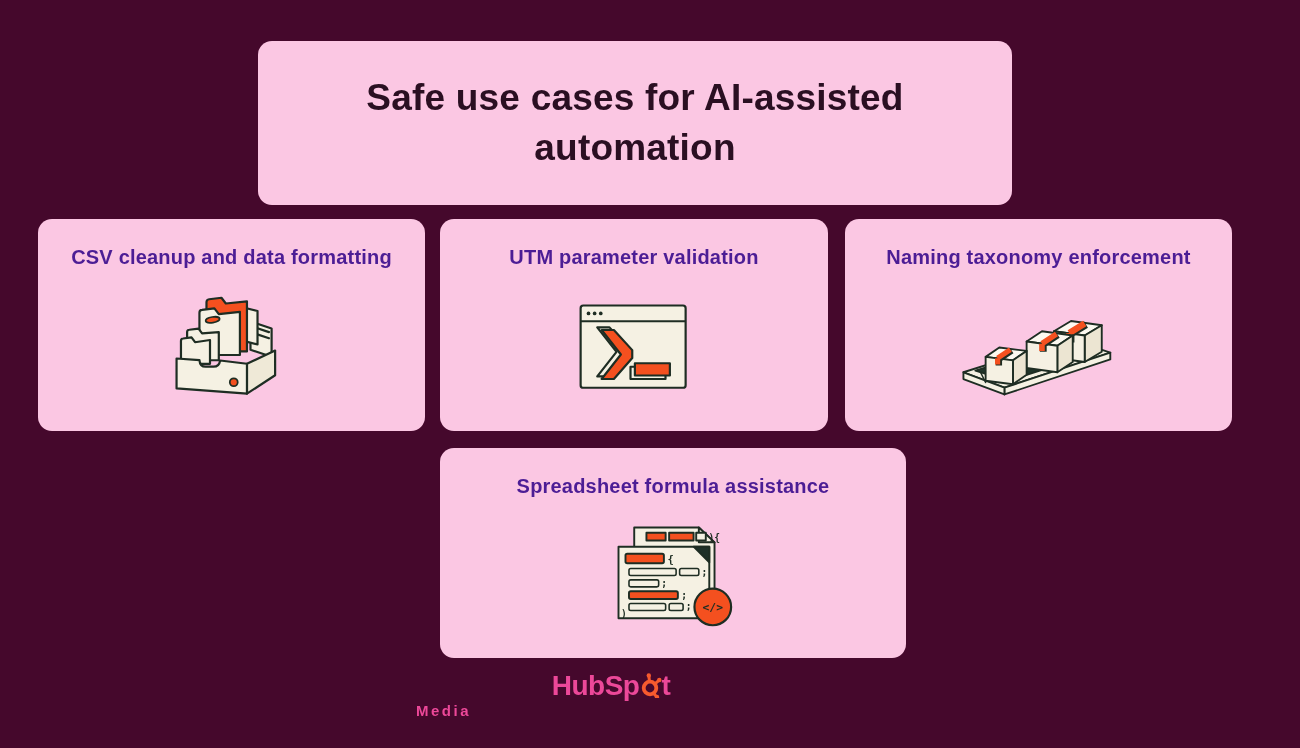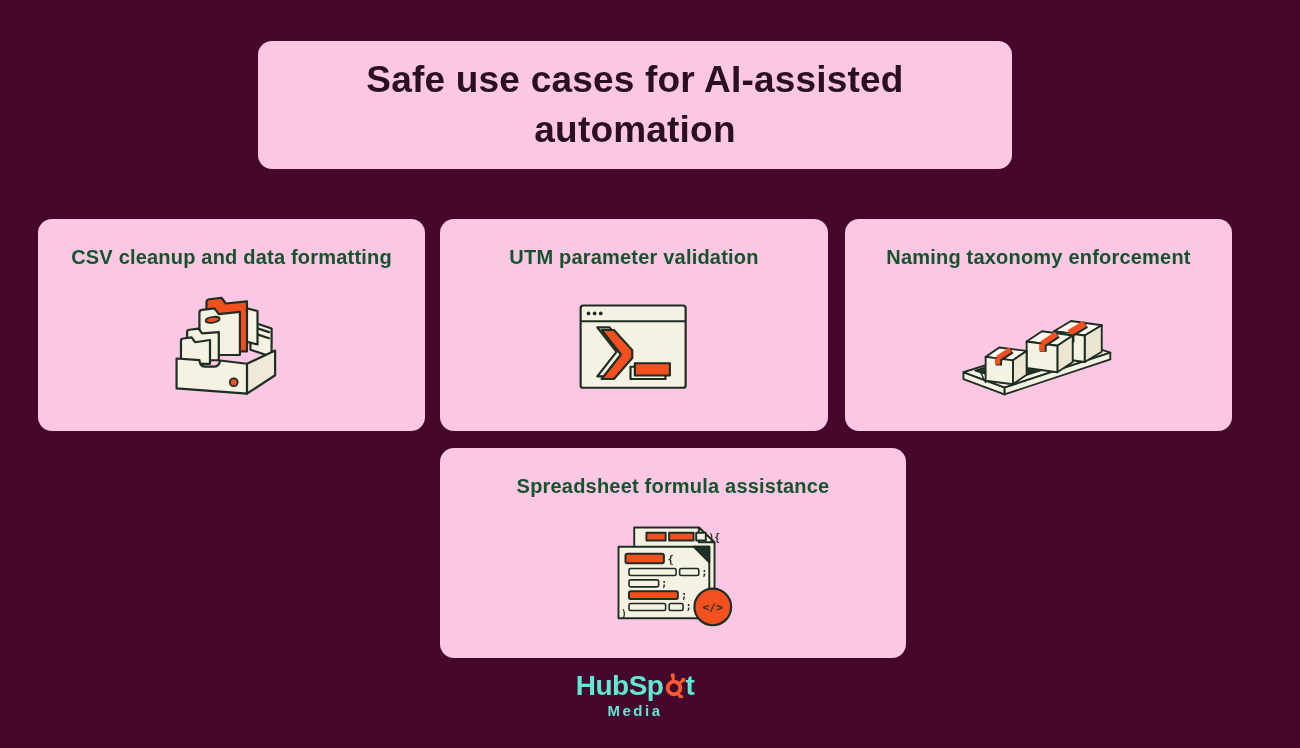--- a/index.html
+++ b/index.html
@@ -15,21 +15,21 @@
   }
 
   .panel {
     position: absolute;
     background: #fbc7e3;
     border-radius: 14px;
   }
 
   .title-card {
     left: 258px; top: 41px;
-    width: 754px; height: 128px;
+    width: 754px; height: 164px;
     display: flex; align-items: center; justify-content: center;
   }
   .title-card h1 {
     font-size: 37px;
     line-height: 50px;
     font-weight: bold;
     color: #2a0f22;
     text-align: center;
     max-width: 700px;
     letter-spacing: 0.2px;
@@ -37,43 +37,43 @@
 
   .card {
     display: flex;
     flex-direction: column;
     align-items: center;
   }
   .card h2 {
     margin-top: 27px;
     font-size: 20px;
     font-weight: bold;
-    color: #14532d;
+    color: #4c1d95;
     letter-spacing: 0.2px;
     text-align: center;
   }
   .card .icon {
     flex: 1;
     display: flex;
     align-items: center;
     justify-content: center;
     padding-bottom: 6px;
   }
 
   #card-1 { left: 38px;  top: 219px; width: 387px; height: 212px; }
   #card-2 { left: 440px; top: 219px; width: 388px; height: 212px; }
   #card-3 { left: 845px; top: 219px; width: 387px; height: 212px; }
   #card-4 { left: 440px; top: 448px; width: 466px; height: 210px; }
 
   .footer {
     position: absolute;
-    left: 440px; top: 670px;
+    left: 416px; top: 670px;
     width: 390px;
-    text-align: center;
-    color: #5eead4;
+    text-align: left;
+    color: #ec4899;
   }
   .logo-line {
     display: flex;
     align-items: center;
     justify-content: center;
     font-size: 28px;
     font-weight: bold;
     letter-spacing: -0.5px;
     line-height: 30px;
   }

